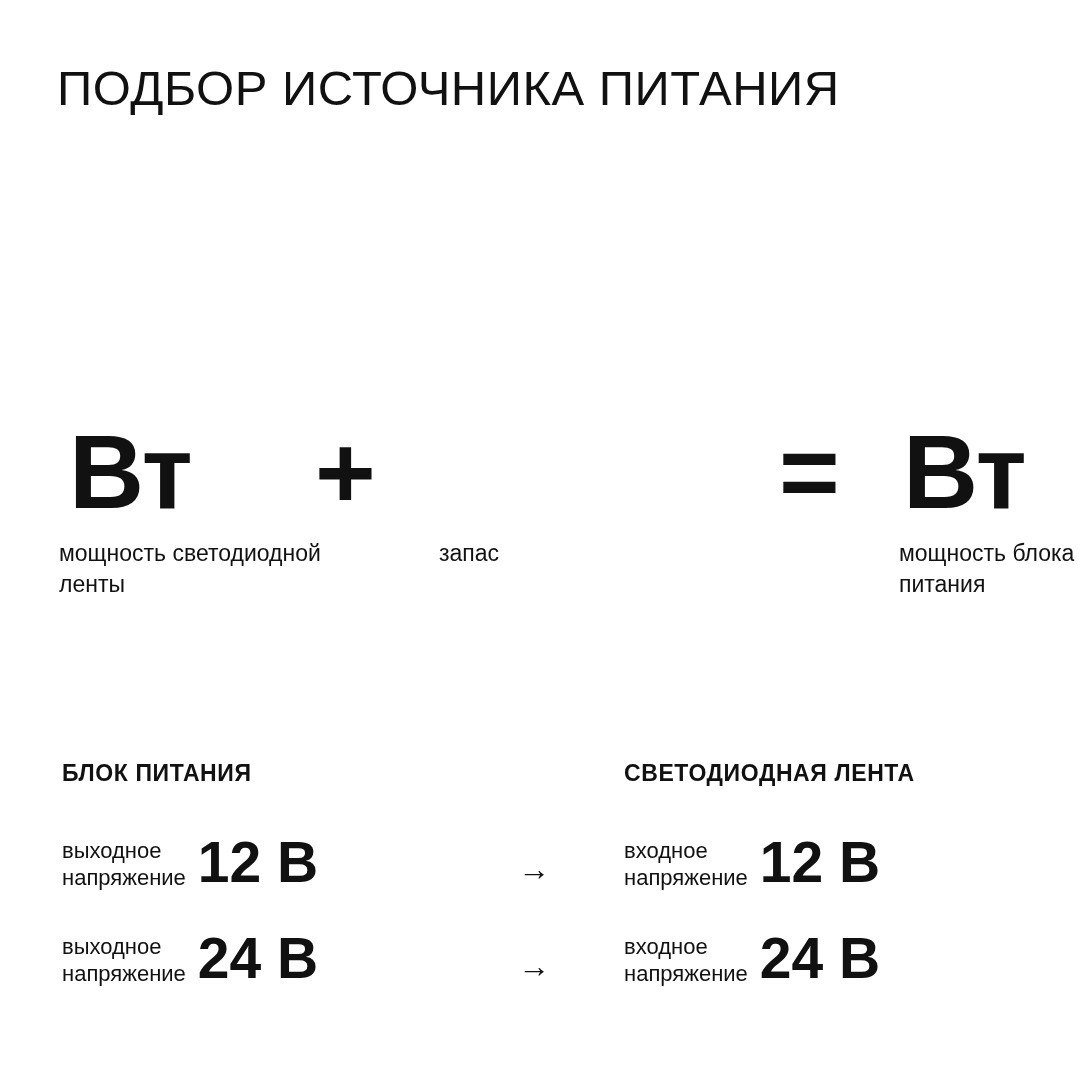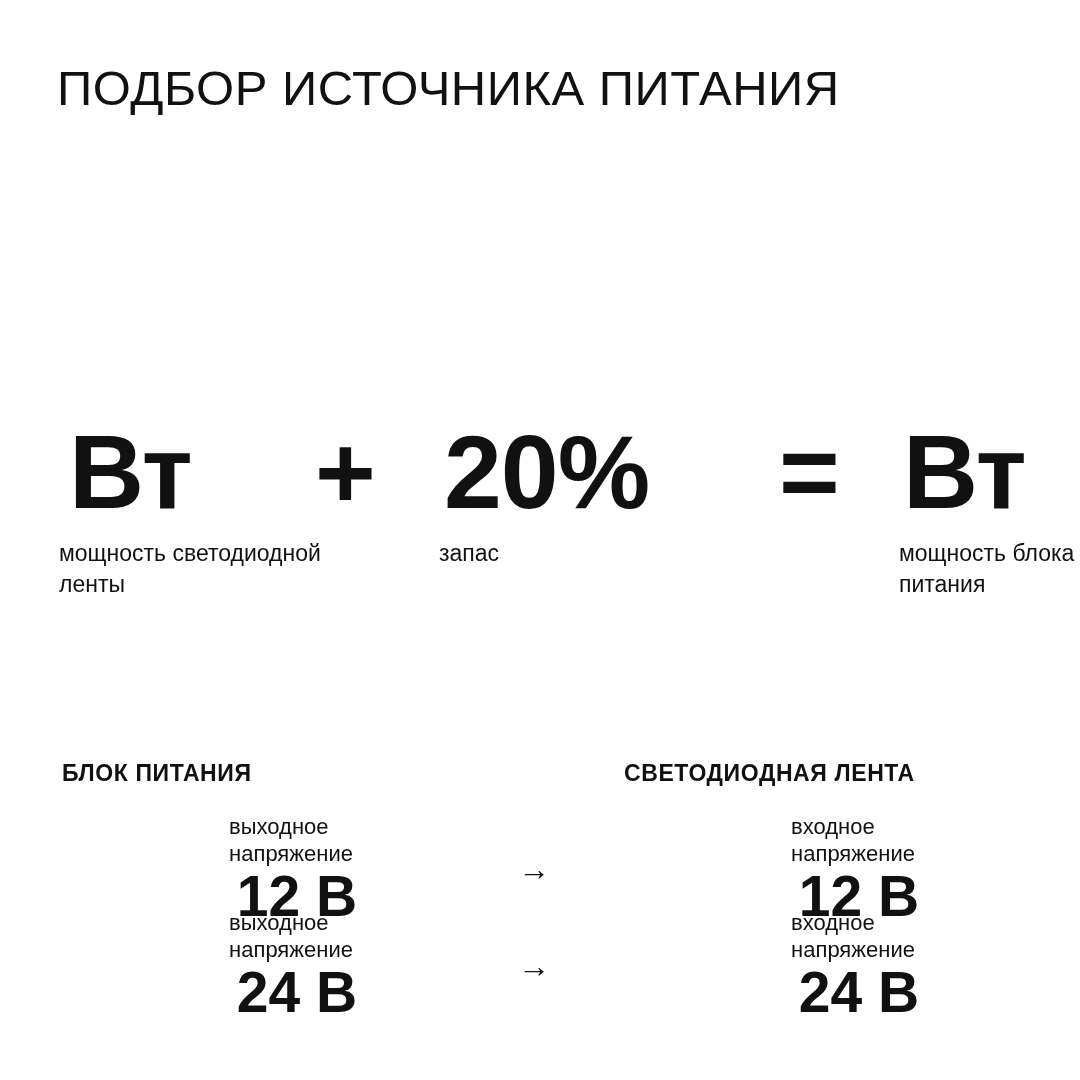--- a/index.html
+++ b/index.html
@@ -100,24 +100,23 @@
     font-size: 23px;
     font-weight: 700;
     letter-spacing: 0.6px;
     color: #111111;
     white-space: nowrap;
     margin-bottom: 26px;
   }
 
   .vrow {
     display: flex;
-    align-items: center;
+    align-items: flex-end;
     height: 78px;
     margin-bottom: 18px;
-    flex-direction: column;
   }
 
   .vlabel {
     font-size: 22px;
     line-height: 27px;
     font-weight: 400;
     color: #111111;
     white-space: nowrap;
     padding-right: 12px;
   }
@@ -145,21 +144,20 @@
 <body>
 
 <div class="page">
 
   <div class="title">ПОДБОР ИСТОЧНИКА ПИТАНИЯ</div>
 
   <div class="formula">
     <div class="formula-row">
       <span class="big big-watt-left">Вт</span>
       <span class="big op-plus">+</span>
-      <span class="big big-percent">20%</span>
       <span class="big op-equals">=</span>
       <span class="big big-watt-right">Вт</span>
     </div>
     <div class="cap cap-mid">запас</div>
     <div class="cap cap-left">мощность светодиодной ленты</div>
     <div class="cap cap-right">мощность блока питания</div>
   </div>
 
   <div class="voltage">
 

